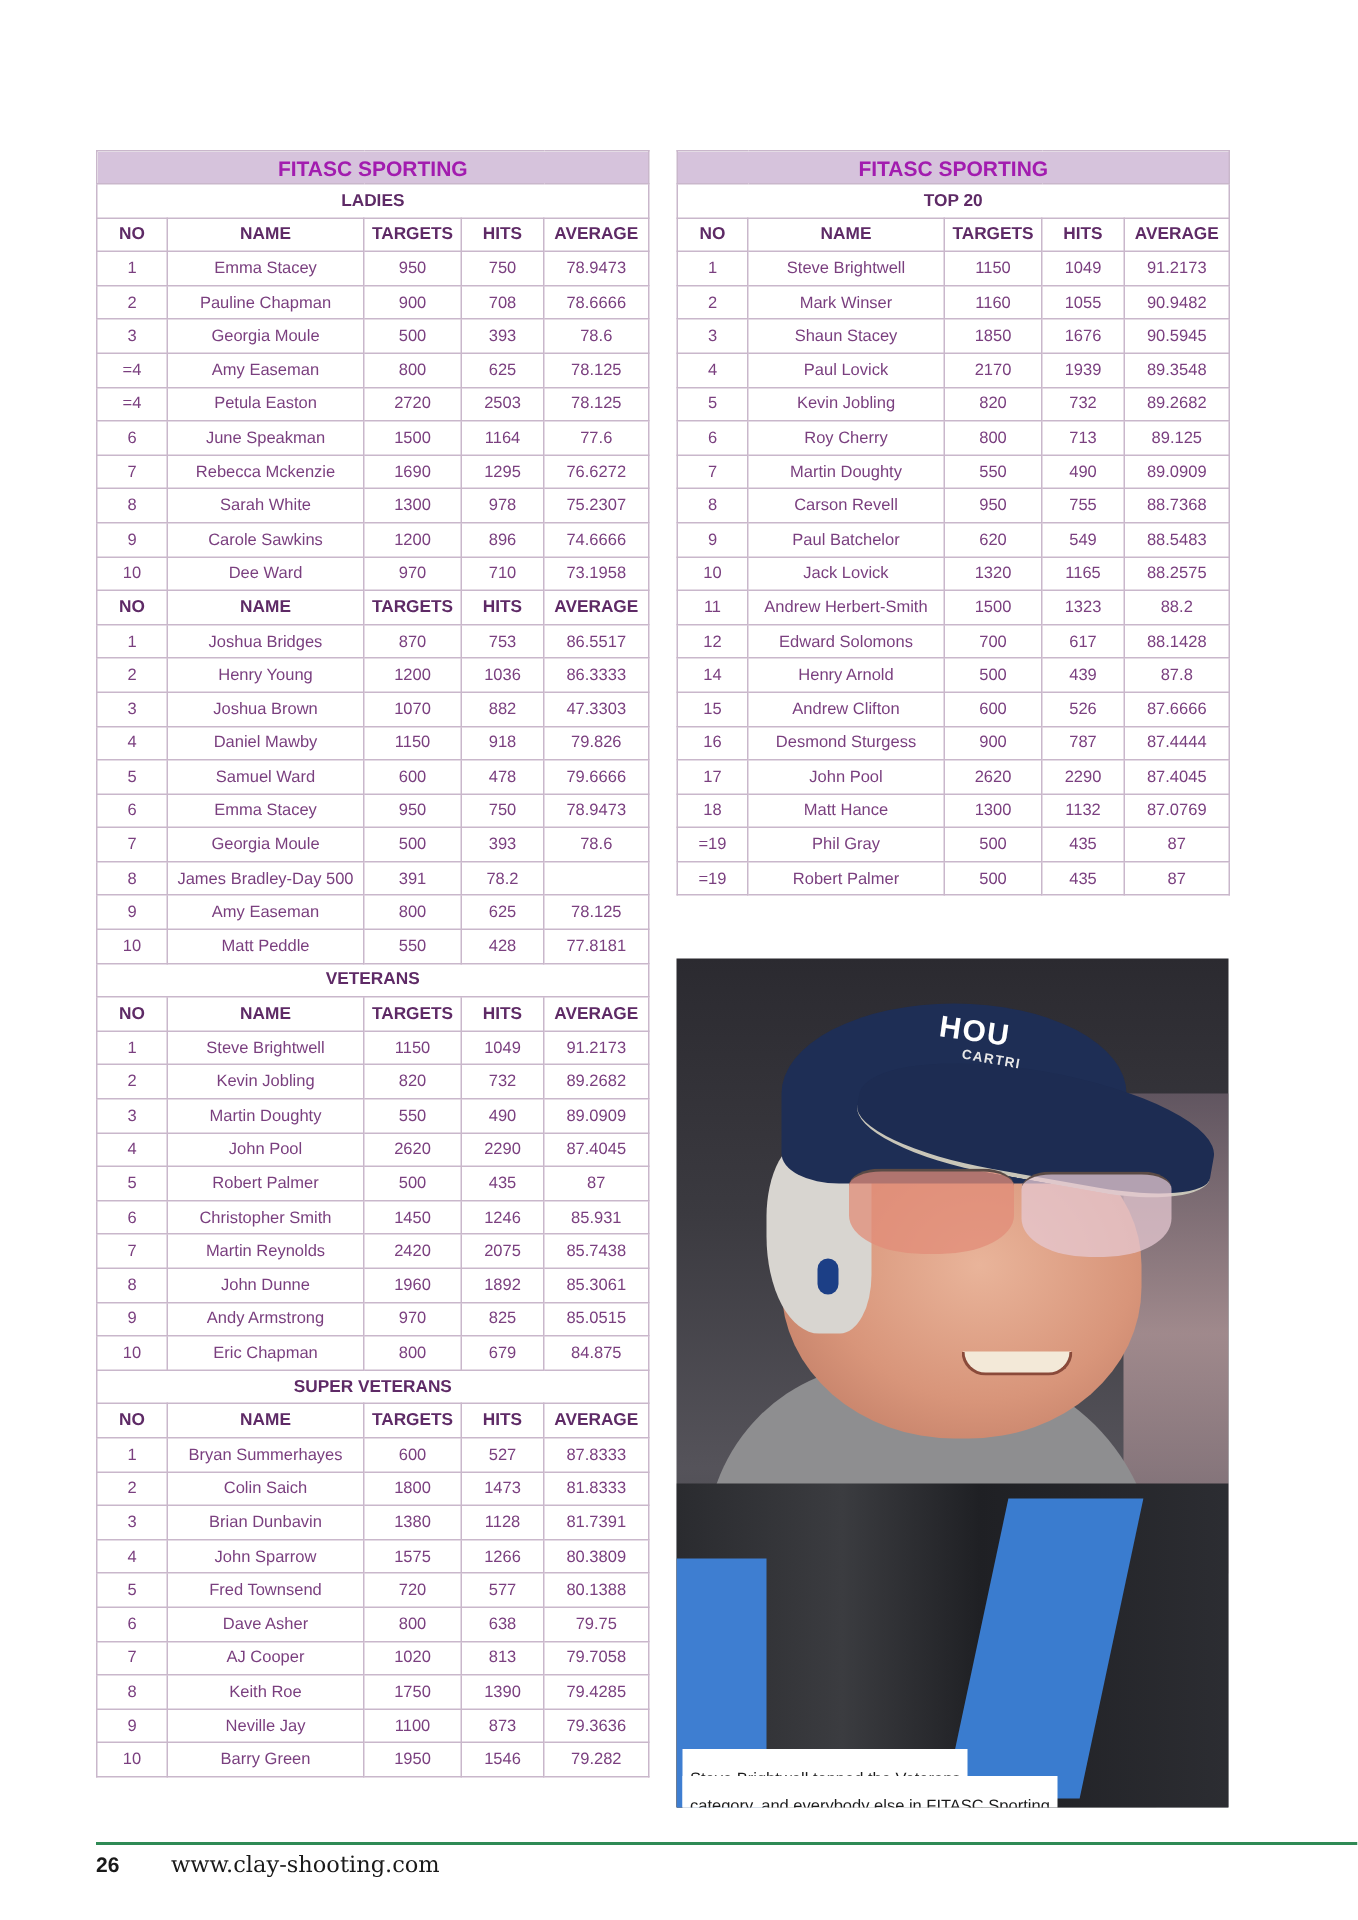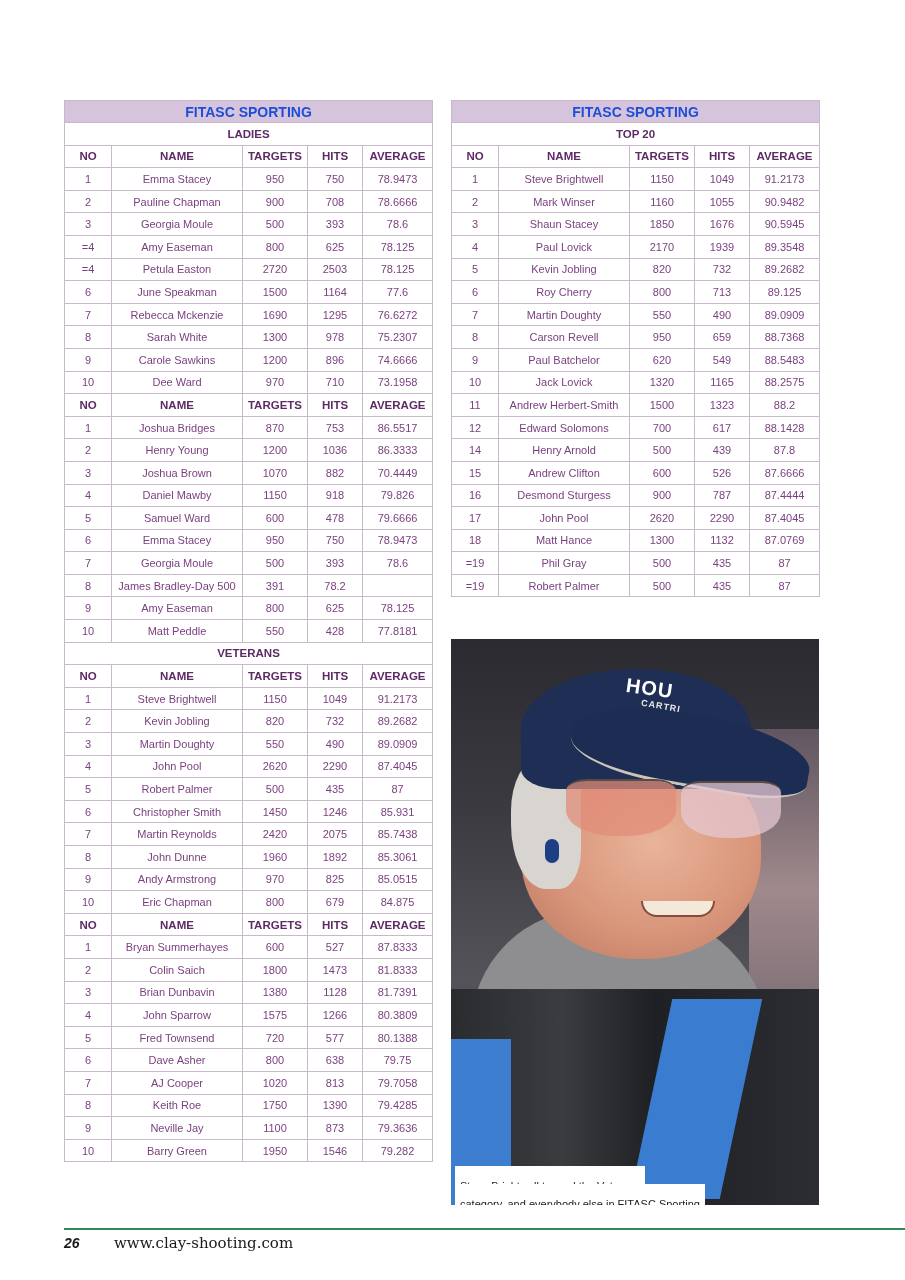--- a/index.html
+++ b/index.html
@@ -1,19 +1,19 @@
 <!DOCTYPE html>
 <html><head>
 <meta charset="utf-8">
 <style>
   html, body { margin: 0; padding: 0; background: #ffffff; }
   body { width: 905px; height: 1280px; position: relative; overflow: hidden; font-family: "Liberation Sans", sans-serif; }
   .tbl { position: absolute; border-collapse: collapse; table-layout: fixed; }
   .tbl td, .tbl th { border: 1px solid #c9b7cb; text-align: center; padding: 0; height: 21.6px; font-size: 11px; color: #7a3f7f; white-space: nowrap; overflow: hidden; }
-  .tbl .title { background: #d6c3dc; color: #1d4ed8; font-weight: bold; font-size: 14px; height: 21px; }
+  .tbl .title { background: #d6c3dc; color: #a21caf; font-weight: bold; font-size: 14px; height: 21px; }
   .tbl .section { color: #5e2a66; font-weight: bold; font-size: 11.5px; background: #fff; }
   .tbl .colhead { color: #5e2a66; font-weight: bold; font-size: 11.5px; }
   #left-table { left: 64px; top: 100px; width: 369px; }
   #right-table { left: 451px; top: 100px; width: 368px; }
   .c-no { width: 47px; } .c-name { width: 131px; } .c-tg { width: 65px; } .c-hits { width: 55px; } .c-avg { width: 70px; }
 
   #photo { position: absolute; left: 451px; top: 639px; width: 368px; height: 566px; overflow: hidden;
     background: linear-gradient(180deg, #2b2a30 0%, #3b3a40 30%, #55535a 60%, #303237 100%); }
   #photo .bg-r { position: absolute; right: 0; top: 90px; width: 70px; height: 320px; background: linear-gradient(180deg,#6c5e6a,#b69a9c 50%,#7a6b73); opacity: .8; }
   #photo .hoodie { position: absolute; left: 20px; top: 270px; width: 300px; height: 300px; border-radius: 120px 140px 0 0; background: #8e8e90; }
@@ -28,21 +28,21 @@
   #photo .cap-sub { position: absolute; left: 190px; top: 62px; color: #e8e8e8; font-weight: bold; font-size: 9px; letter-spacing: 1px; transform: rotate(10deg); }
   #photo .glasses-l { position: absolute; left: 115px; top: 140px; width: 110px; height: 55px; border-radius: 20% 20% 45% 45%; background: rgba(226,140,120,.75); border-top: 2px solid #5a4a45; }
   #photo .glasses-r { position: absolute; left: 230px; top: 142px; width: 100px; height: 55px; border-radius: 20% 20% 45% 45%; background: rgba(230,200,210,.75); border-top: 2px solid #5a4a45; }
   #photo .smile { position: absolute; left: 190px; top: 262px; width: 70px; height: 14px; border-radius: 0 0 40px 40px; background: #f3e9d8; border: 2px solid #8a4a3a; border-top: none; }
   #photo .earplug { position: absolute; left: 94px; top: 200px; width: 14px; height: 24px; border-radius: 7px; background: #1c3f86; }
   .caption { position: absolute; left: 4px; background: #ffffff; color: #1a1a1a; font-size: 11px; padding: 14px 5px; white-space: nowrap; font-family: "Liberation Sans", sans-serif; }
   #caption-1 { top: 527px; }
   #caption-2 { top: 545px; }
 
   #footer-rule { position: absolute; left: 64px; top: 1228px; width: 841px; height: 2px; background: #2f8a55; }
-  #page-number { position: absolute; left: 64px; top: 1235px; font-size: 14px; font-weight: bold; color: #1a1a1a; font-style: italic; }
+  #page-number { position: absolute; left: 64px; top: 1235px; font-size: 14px; font-weight: bold; color: #1a1a1a; }
   #site-url { position: absolute; left: 114px; top: 1234px; font-size: 15px; color: #1a1a1a; font-family: "DejaVu Serif", serif; }
 </style>
 </head>
 <body>
 
 <table class="tbl" id="left-table">
   <colgroup>
       <col class="c-no">
       <col class="c-name">
       <col class="c-tg">
@@ -152,21 +152,21 @@
         <td>Henry Young</td>
         <td>1200</td>
         <td>1036</td>
         <td>86.3333</td>
       </tr>
       <tr>
         <td>3</td>
         <td>Joshua Brown</td>
         <td>1070</td>
         <td>882</td>
-        <td>70.4449</td>
+        <td>47.3303</td>
       </tr>
       <tr>
         <td>4</td>
         <td>Daniel Mawby</td>
         <td>1150</td>
         <td>918</td>
         <td>79.826</td>
       </tr>
       <tr>
         <td>5</td>
@@ -282,20 +282,23 @@
         <td>970</td>
         <td>825</td>
         <td>85.0515</td>
       </tr>
       <tr>
         <td>10</td>
         <td>Eric Chapman</td>
         <td>800</td>
         <td>679</td>
         <td>84.875</td>
+      </tr>
+      <tr>
+        <td class="section" colspan="5">SUPER VETERANS</td>
       </tr>
       <tr>
         <td class="colhead">NO</td>
         <td class="colhead">NAME</td>
         <td class="colhead">TARGETS</td>
         <td class="colhead">HITS</td>
         <td class="colhead">AVERAGE</td>
       </tr>
       <tr>
         <td>1</td>
@@ -438,21 +441,21 @@
         <td>7</td>
         <td>Martin Doughty</td>
         <td>550</td>
         <td>490</td>
         <td>89.0909</td>
       </tr>
       <tr>
         <td>8</td>
         <td>Carson Revell</td>
         <td>950</td>
-        <td>659</td>
+        <td>755</td>
         <td>88.7368</td>
       </tr>
       <tr>
         <td>9</td>
         <td>Paul Batchelor</td>
         <td>620</td>
         <td>549</td>
         <td>88.5483</td>
       </tr>
       <tr>

